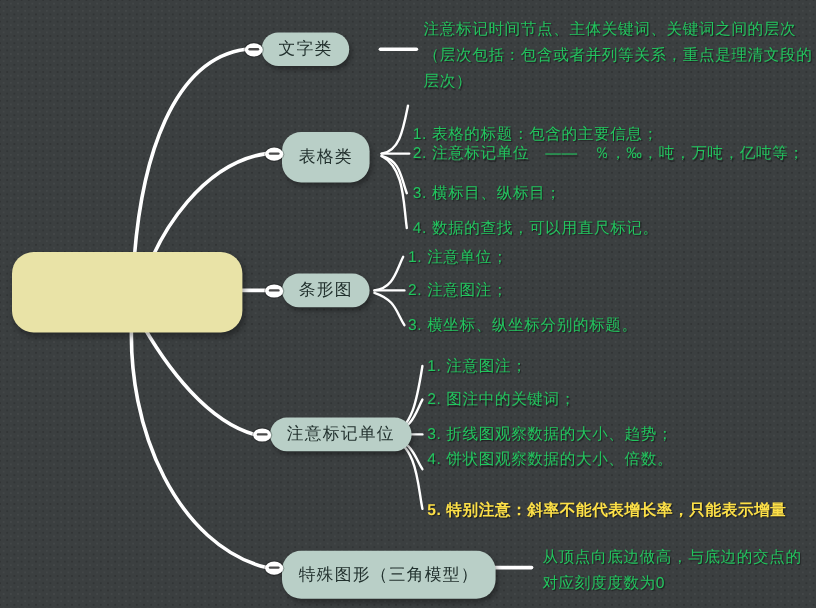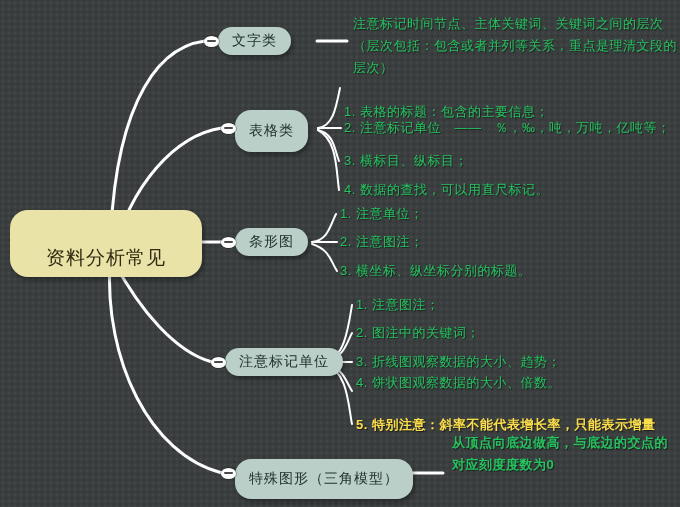--- a/index.html
+++ b/index.html
@@ -18,21 +18,21 @@
       radial-gradient(rgba(255,255,255,0.045) 1px, transparent 1px),
       radial-gradient(rgba(0,0,0,0.16) 1px, transparent 1px);
     background-size:6px 6px, 6px 6px;
     background-position:0 0, 3px 3px;
   }
   #wires{position:absolute;left:0;top:0;width:680px;height:507px;pointer-events:none;}
 
   .node{
     position:absolute;
     box-sizing:border-box;
-    display:flex;align-items:center;justify-content:flex-end;
+    display:flex;align-items:center;justify-content:flex-start;
     white-space:nowrap;
     letter-spacing:1px;
   }
   .node-central{
     background:#e9e3a7;
     color:#2f2a10;
     border-radius:18px;
     font-size:19px;
     line-height:26px;
     text-align:center;
@@ -105,21 +105,20 @@
     <path d="M325,364 C344,368 346,382 352,391"></path>
     <path d="M325,364 C348,372 348,404 352,424"></path>
   </g>
   <g fill="none" stroke="#ffffff" stroke-width="3" stroke-linecap="round">
     <path d="M317,41 L347,41"></path>
     <path d="M410,473 L443,473"></path>
   </g>
 </svg>
 
 <div class="node node-central" style="left:10px;top:210px;width:192px;height:67px;">
-  <span>资料分析常见</span>
 </div>
 
 <div class="node node-branch" style="left:218px;top:27px;height:28px;">
   <span>文字类</span>
 </div>
 <div class="knob" style="left:204px;top:36px;">
   <span class="bar"></span>
 </div>
 <div class="leaf multiline" style="left:353px;top:13px;width:325px;">注意标记时间节点、主体关键词、关键词之间的层次（层次包括：包含或者并列等关系，重点是理清文段的层次）</div>
 
@@ -155,13 +154,13 @@
 <div class="leaf" style="left:356px;top:351px;">3. 折线图观察数据的大小、趋势；</div>
 <div class="leaf" style="left:356px;top:372px;">4. 饼状图观察数据的大小、倍数。</div>
 <div class="leaf warn" style="left:356px;top:414px;">5. 特别注意：斜率不能代表增长率，只能表示增量</div>
 
 <div class="node node-branch" style="left:235px;top:459px;height:40px;">
   <span>特殊图形（三角模型）</span>
 </div>
 <div class="knob" style="left:221px;top:468px;">
   <span class="bar"></span>
 </div>
-<div class="leaf multiline" style="left:452px;top:432px;width:225px;font-weight:bold;">从顶点向底边做高，与底边的交点的对应刻度度数为0</div>
+<div class="leaf multiline" style="left:452px;top:453px;width:225px;">从顶点向底边做高，与底边的交点的对应刻度度数为0</div>
 
 </body></html>

